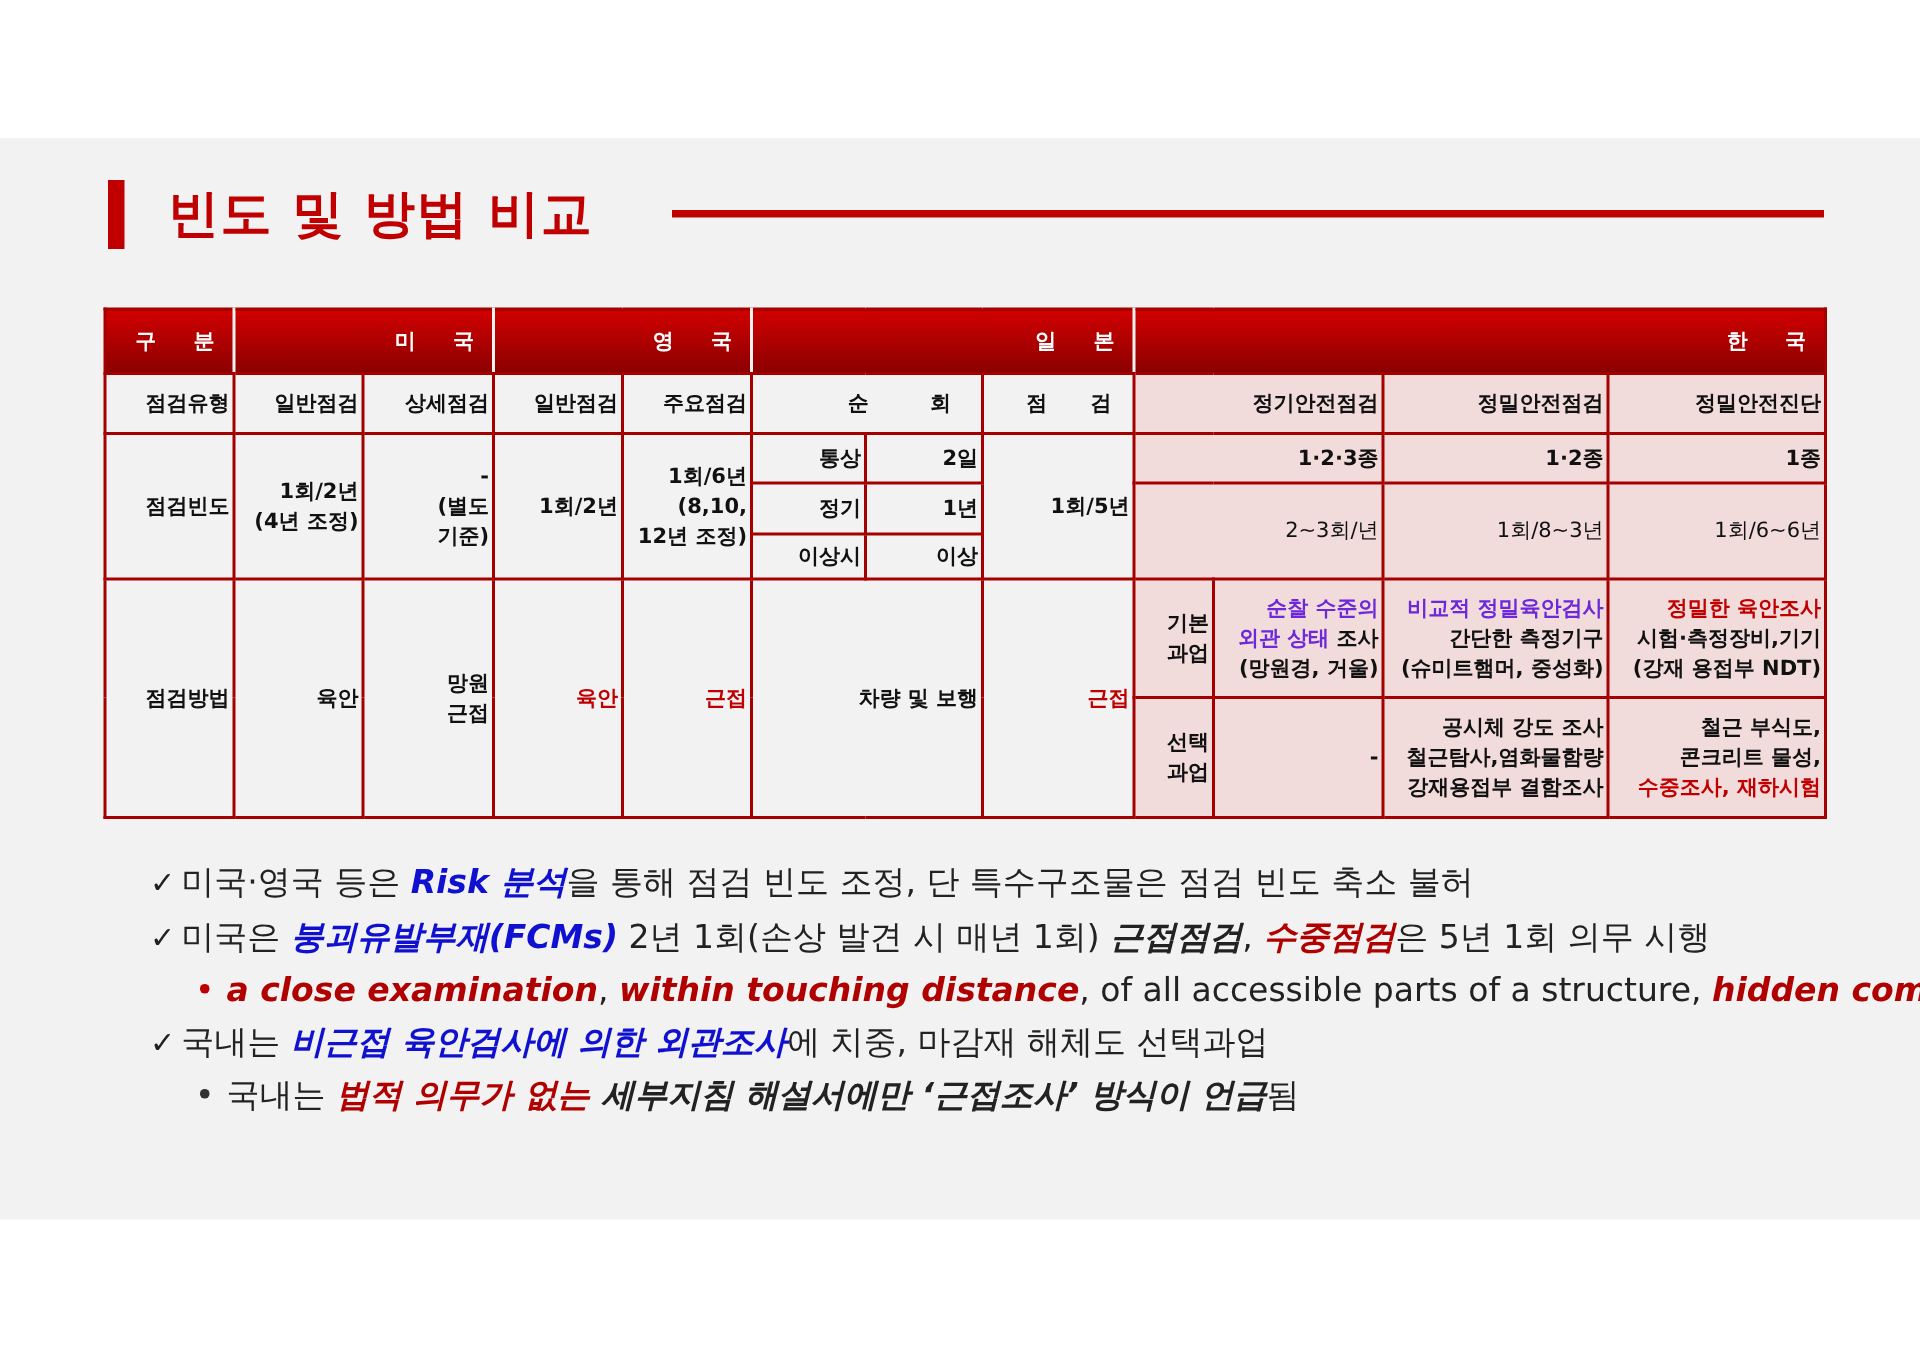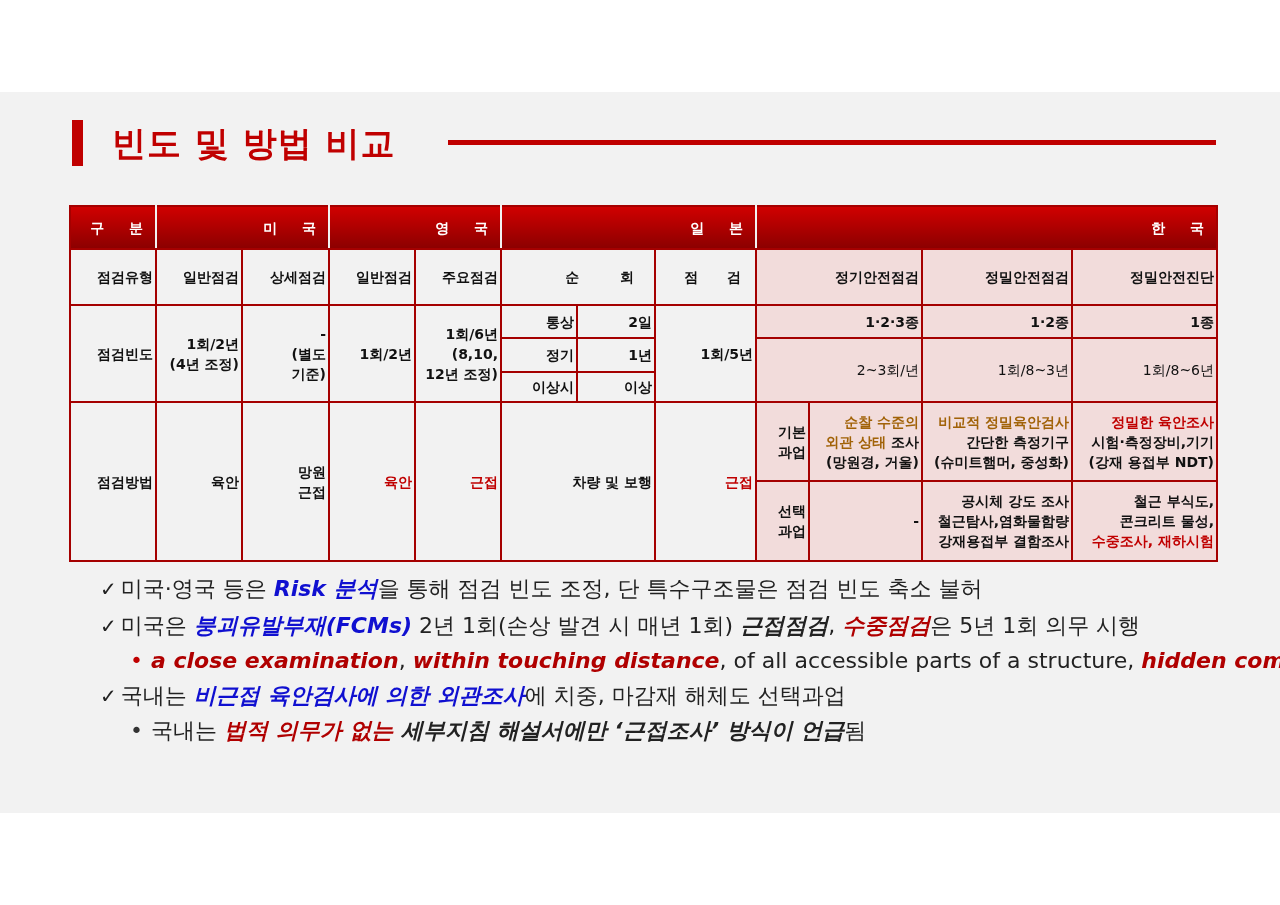--- a/index.html
+++ b/index.html
@@ -29,21 +29,21 @@
     background:#f2f2f2; line-height:20px;
   }
   table.cmp tr.hdr td {
     background:linear-gradient(#d00000, #8c0000); color:#fff; height:41px; letter-spacing:10px;
     border-color:#a50000; border-left:2px solid #f2f2f2; border-right:2px solid #f2f2f2;
   }
   table.cmp tr.hdr td:first-child { border-left:2px solid #a50000; }
   table.cmp tr.hdr td:last-child { border-right:2px solid #a50000; }
   table.cmp td.kr { background:#f2dcdb; }
   .red { color:#c00000; }
-  .blue { color:#a16207; }
+  .blue { color:#6d28d9; }
   .normal { font-weight:normal; }
   .bullets {
     position:absolute; left:100px; top:570px; width:1150px; color:#222;
   }
   .b1 { font-size:22px; line-height:37px; height:37px; white-space:nowrap; }
   .b2 { font-size:22px; line-height:33px; height:33px; padding-left:30px; white-space:nowrap; }
   .b1 .bold, .b2 .bold { font-weight:bold;font-style:italic; }
   .check { font-size:20px; margin-right:4px; }
   .dot { margin-right:8px; color:#c00000; }
   .dot.gray { color:#333; }
@@ -74,21 +74,21 @@
       <col style="width:145px">
   </colgroup>
   <tbody>
       <tr class="hdr">
     <td>구 분</td>
     <td colspan="2">미 국</td>
     <td colspan="2">영 국</td>
     <td colspan="3">일 본</td>
     <td colspan="4">한 국</td>
   </tr>
-  <tr style="height:56px">
+  <tr style="height:40px">
     <td>점검유형</td>
     <td>일반점검</td>
     <td>상세점검</td>
     <td>일반점검</td>
     <td>주요점검</td>
     <td colspan="2" style="letter-spacing:18px">순 회</td>
     <td style="letter-spacing:12px">점 검</td>
     <td colspan="2" class="kr">정기안전점검</td>
     <td class="kr">정밀안전점검</td>
     <td class="kr">정밀안전진단</td>
@@ -115,21 +115,21 @@
     <td rowspan="3">1회/5년</td>
     <td colspan="2" class="kr">1·2·3종</td>
     <td class="kr">1·2종</td>
     <td class="kr">1종</td>
   </tr>
   <tr style="height:34px">
     <td>정기</td>
     <td>1년</td>
     <td colspan="2" rowspan="2" class="kr normal">2~3회/년</td>
     <td rowspan="2" class="kr normal">1회/8~3년</td>
-    <td rowspan="2" class="kr normal">1회/8~6년</td>
+    <td rowspan="2" class="kr normal">1회/6~6년</td>
   </tr>
   <tr style="height:30px">
     <td>이상시</td>
     <td>이상</td>
   </tr>
   <tr style="height:79px">
     <td rowspan="2">점검방법</td>
     <td rowspan="2">육안</td>
     <td rowspan="2">
       <div>망원</div>

